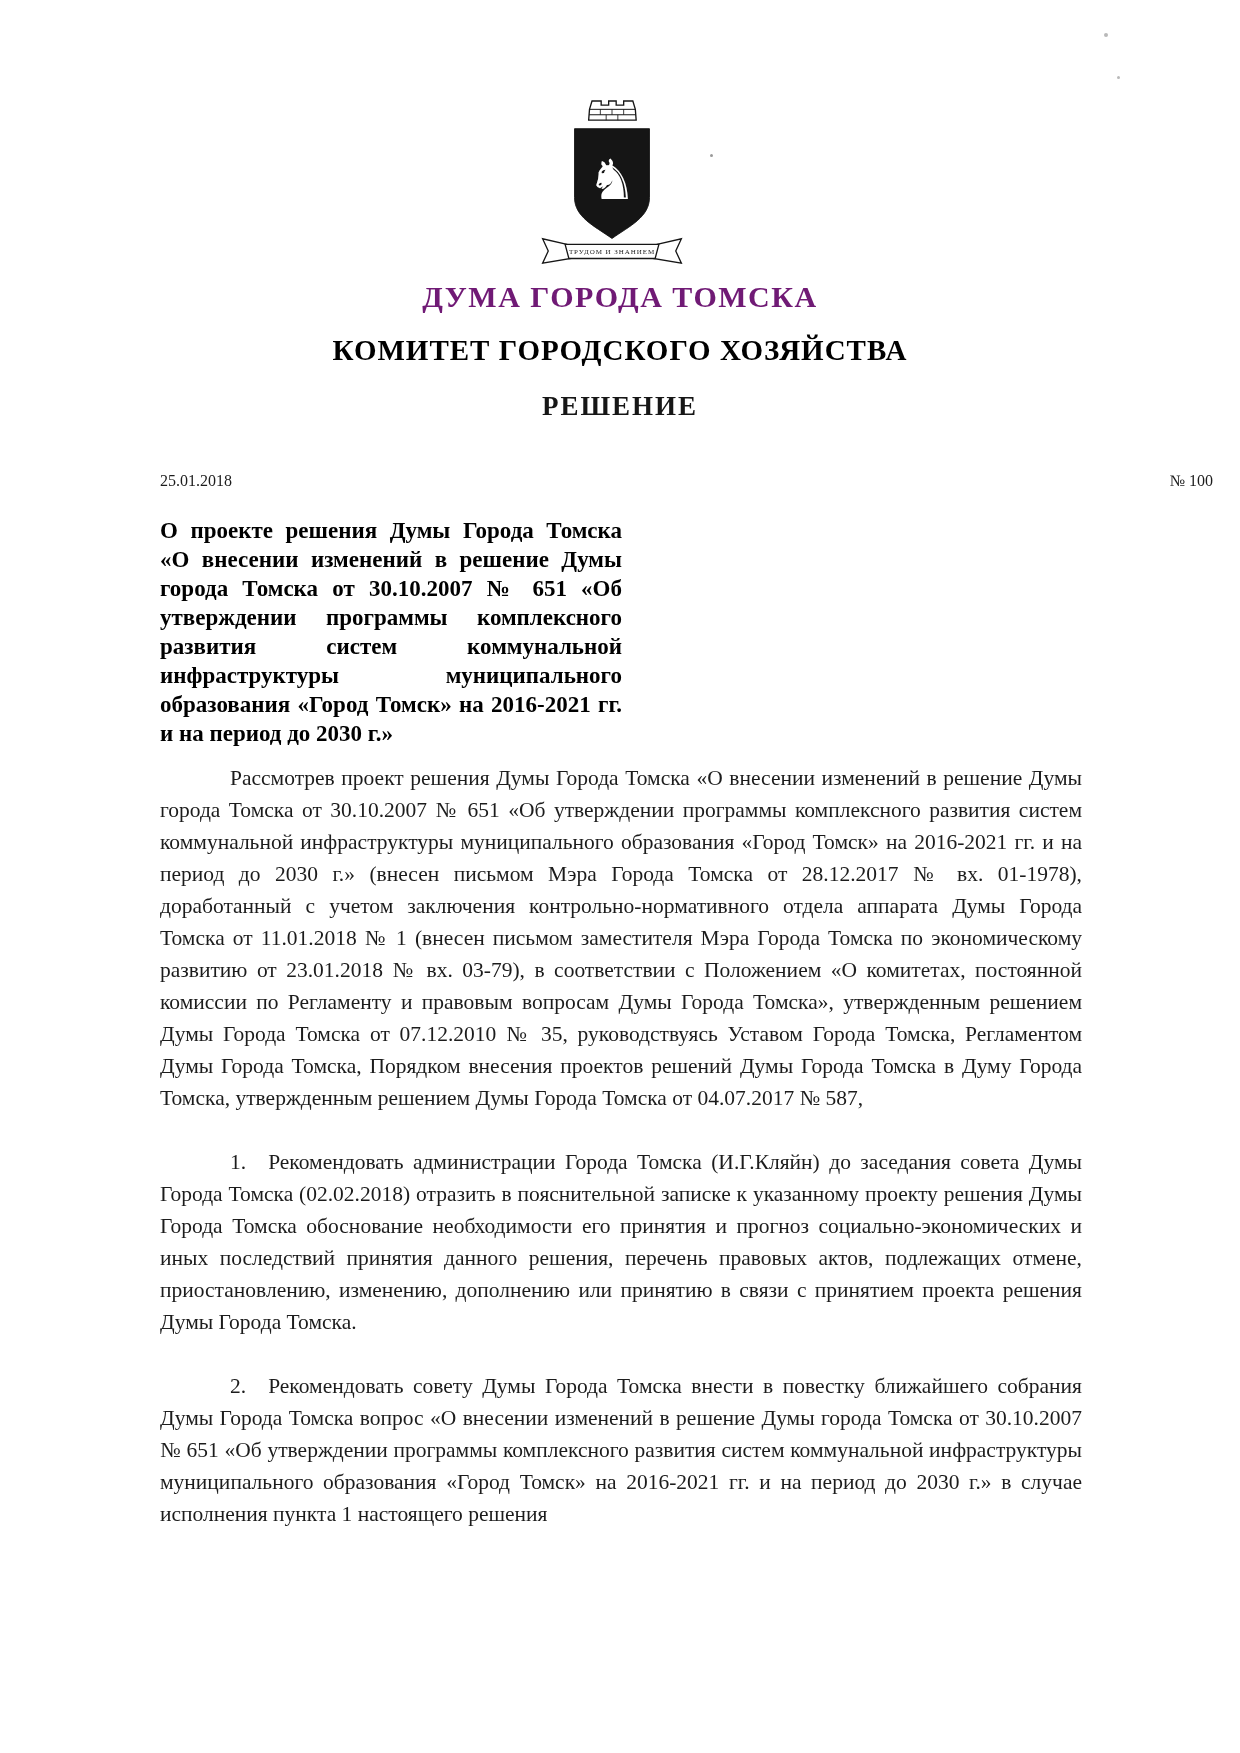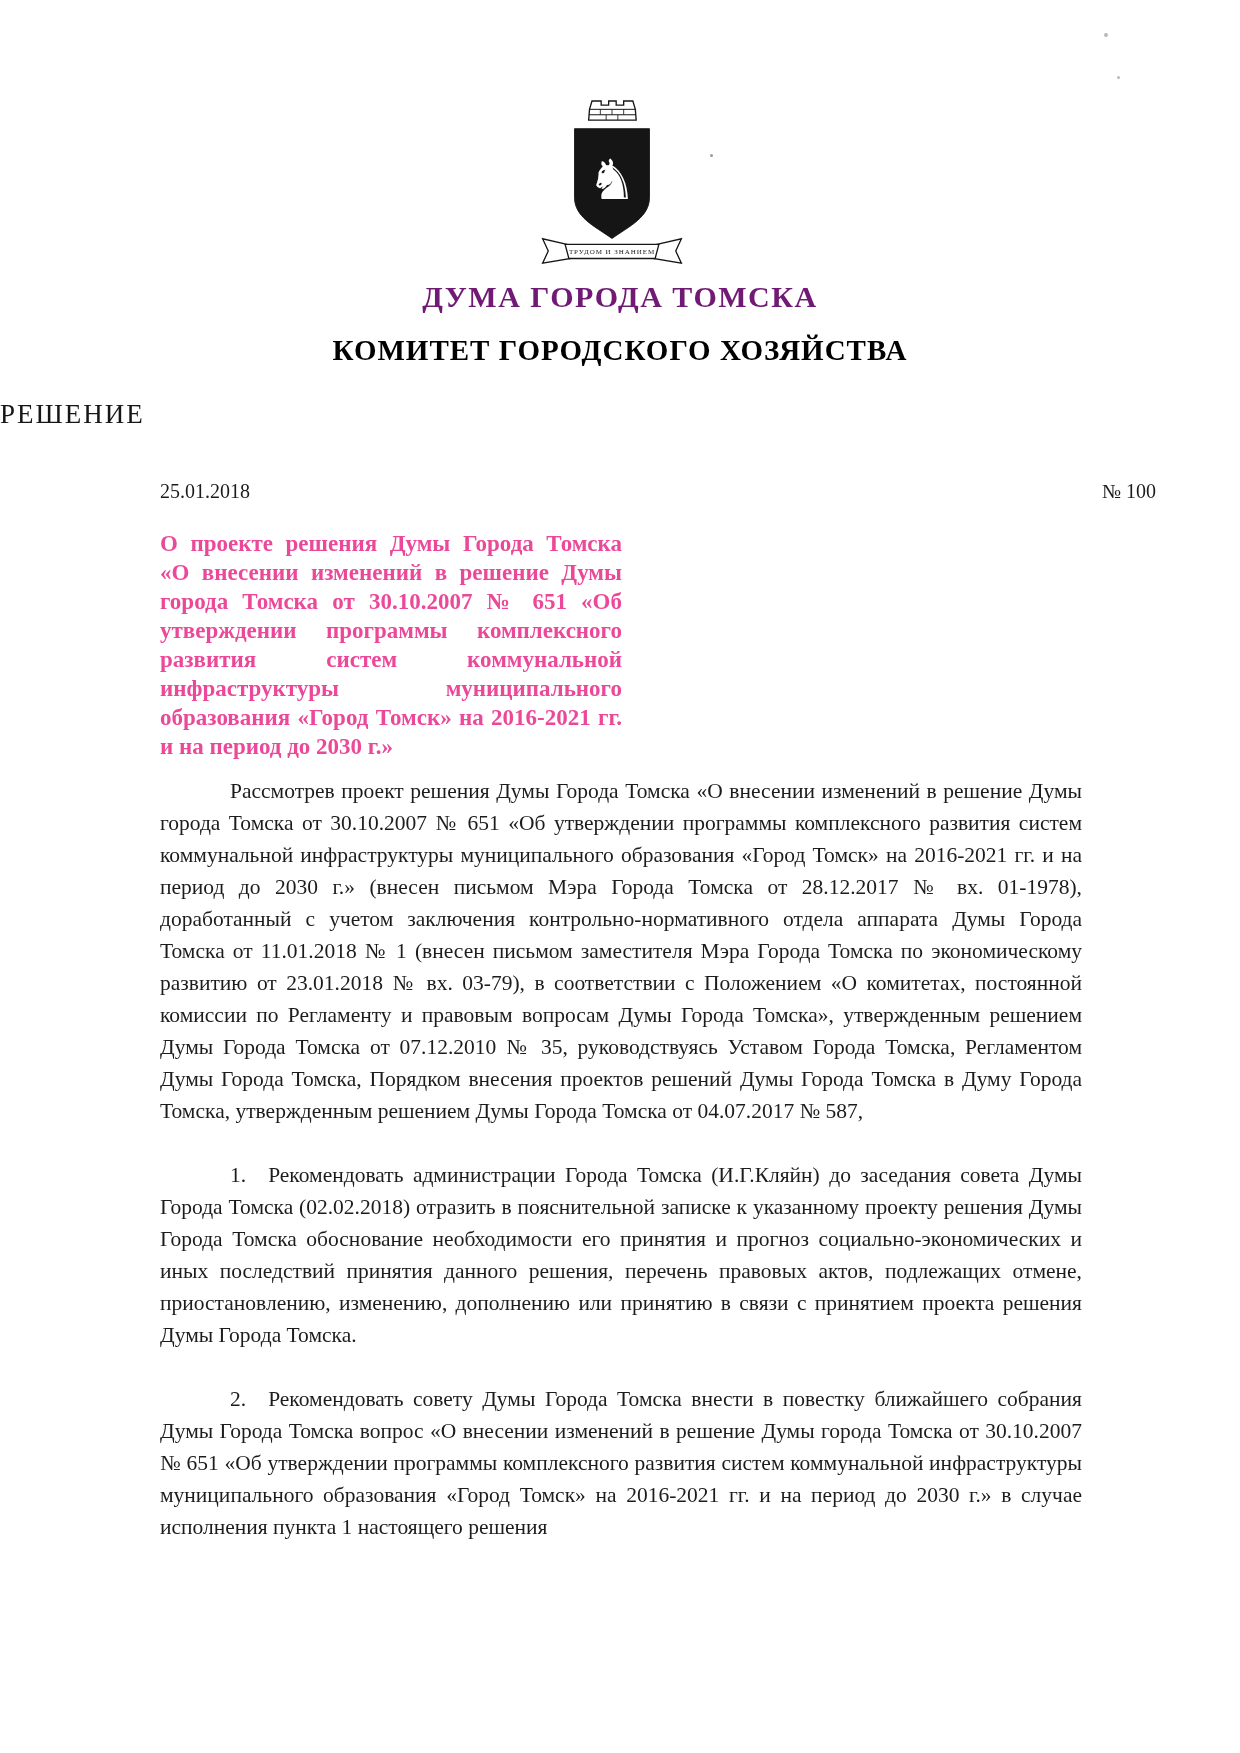--- a/index.html
+++ b/index.html
@@ -31,40 +31,41 @@
     color:#701a75;
   }
   .committee-title{
     margin-top:20px;
     text-align:center;
     font-size:29px;font-weight:bold;
     letter-spacing:1px;
     color:#000000;
   }
   .doc-type{
-    margin-top:32px;
-    font-size:27px;font-weight:normal;
+    margin-top:24px;
+    text-align:center;
+    font-size:27px;font-weight:bold;
     letter-spacing:2px;
     color:#161616;
   }
   
   .meta-row{
     margin-top:50px;
-    padding:0 84px 0 160px;
+    padding:0 27px 0 160px;
     display:flex;justify-content:space-between;align-items:flex-end;
-    font-size:20px;
+    font-size:16px;
   }
   
   .subject{
     margin:26px 0 0 160px;
     width:462px;
     font-size:23px;font-weight:bold;
     line-height:29px;
     text-align:justify;
-    color:#ec4899;
+    color:#000000;
   }
   
   .body-text{
     padding:0 158px 0 160px;
   }
   .paragraph{
     margin:0;
     font-size:21.5px;
     line-height:32px;
     text-align:justify;

